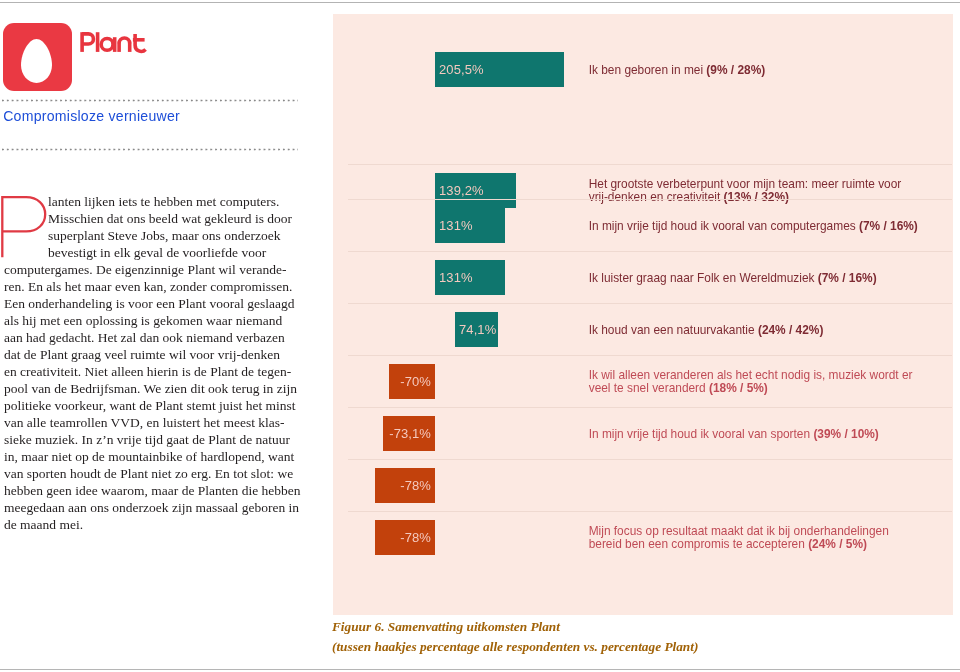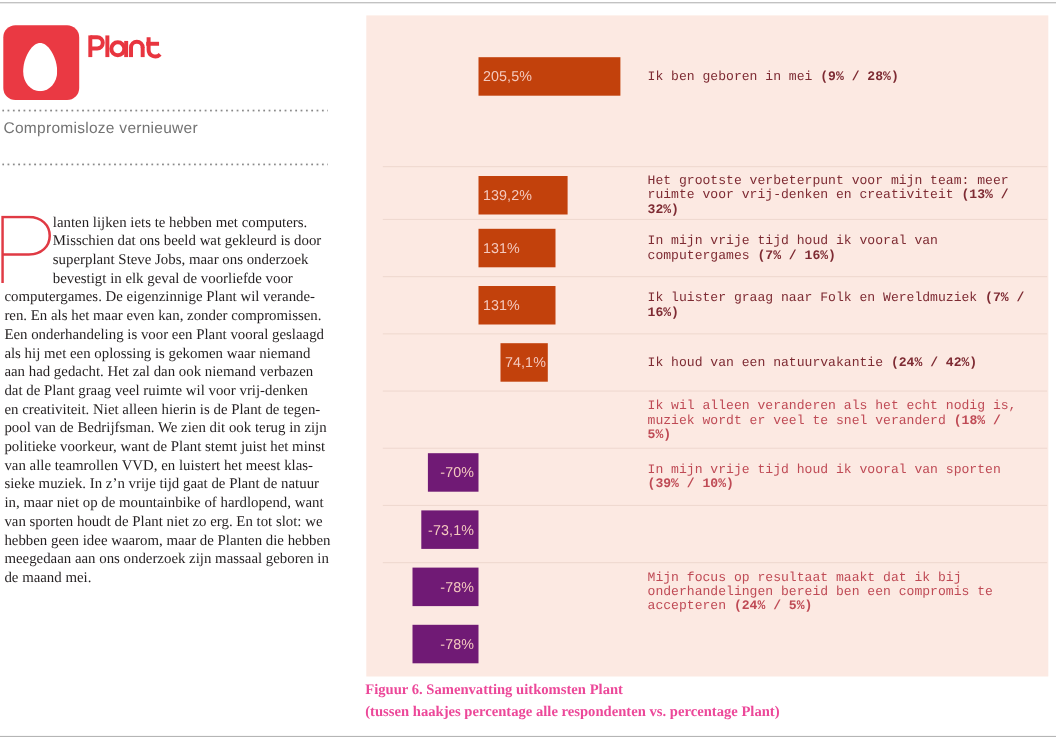--- a/index.html
+++ b/index.html
@@ -12,44 +12,44 @@
   .logo-mark{position:absolute;left:2.5px;top:22.5px;width:69px;height:68px;background:#ea3943;border-radius:11px;}
   .logo-egg{position:absolute;left:18.5px;top:16px;width:31px;height:44px;}
   .brand-name{position:absolute;left:80px;top:31px;width:66px;height:22px;}
   .brand-svg{position:absolute;left:0;top:0;width:66px;height:22px;overflow:visible;}
   .brand-text{position:absolute;left:0;top:0;width:66px;height:22px;font-size:29px;line-height:22px;
       color:#e8353f;font-weight:700;letter-spacing:-1.2px;opacity:0;}
 
   .dot-rule{position:absolute;left:2.2px;width:296px;height:3px;
       background-image:radial-gradient(circle at 0.85px 1.5px,#888888 0.55px,rgba(136,136,136,0.55) 0.95px,rgba(255,255,255,0) 1.25px);
       background-size:4.85px 3px;background-repeat:repeat-x;}
-  .tagline{position:absolute;left:3.2px;top:107px;font-size:14.1px;line-height:19px;color:#737373;letter-spacing:0.25px;}
+  .tagline{position:absolute;left:3.2px;top:107px;font-size:14.1px;line-height:19px;color:#1d4ed8;letter-spacing:0.25px;}
 
   
   .article{position:absolute;left:4px;top:192.5px;width:298px;font-family:"Liberation Serif",serif;
       font-size:13.5px;line-height:17.05px;color:#231f20;text-align:left;hyphens:manual;}
   .dropcap{float:left;width:46px;height:62px;margin:3px 1px -3px -3px;}
 
   
   .panel{position:absolute;left:333px;top:14px;width:620px;height:601px;background:#fce9e2;}
   .chart-row{position:absolute;left:0;width:620px;height:51.9px;}
   .row-sep{position:absolute;left:15px;top:0;width:604px;height:1px;background:#efd9d0;}
   .bar{position:absolute;top:8.6px;height:35px;}
-  .bar.pos{background:#c2410c;left:102px;}
-  .bar.neg{background:#701a75;margin-top:48px;}
+  .bar.pos{background:#0f766e;left:102px;}
+  .bar.neg{background:#c2410c;}
   .bar-value{position:absolute;left:4px;top:0;height:35px;line-height:35px;font-size:13px;color:#f4c9bf;white-space:nowrap;letter-spacing:0.1px;}
   .bar.neg .bar-value{left:auto;right:4px;}
   .row-label{position:absolute;left:255.7px;top:1px;width:348px;height:52px;display:flex;align-items:center;
-      font-size:11.9px;line-height:13.2px;color:#7e2b33;font-family:Liberation Mono, monospace;}
+      font-size:11.9px;line-height:13.2px;color:#7e2b33;}
   .row-label b{font-weight:700;}
   .chart-row.neg .row-label{color:#bf4a55;}
 
   
   .caption{position:absolute;left:332px;top:617px;width:620px;font-family:"Liberation Serif",serif;
-      font-weight:700;font-size:13.3px;line-height:19.8px;color:#ec4899;}
+      font-style:italic;font-weight:700;font-size:13.3px;line-height:19.8px;color:#a16207;}
 </style>
 </head>
 <body>
 
 <div class="page">
   <div class="rule-top"></div>
   <div class="rule-bottom"></div>
 
   <div class="logo-mark">
     <svg class="logo-egg" viewBox="0 0 31 44">
@@ -84,21 +84,21 @@
 
   <div class="panel" id="chart-panel">
       <div class="chart-row pos" style="top: 29.4px;">
         <div class="bar pos" style="width: 129px;">
           <span class="bar-value">205,5%</span>
         </div>
         <div class="row-label">
           <span><span>Ik ben geboren in mei </span><b class="hl">(9% / 28%)</b></span>
         </div>
       </div>
-      <div class="chart-row pos" style="top: 137px;">
+      <div class="chart-row pos" style="top: 150px;">
         <div class="row-sep"></div>
         <div class="bar pos" style="width: 81px;">
           <span class="bar-value">139,2%</span>
         </div>
         <div class="row-label">
           <span><span>Het grootste verbeterpunt voor mijn team: meer ruimte voor vrij‑denken en creativiteit </span><b class="hl">(13% / 32%)</b></span>
         </div>
       </div>
       <div class="chart-row pos" style="top: 185.4px;">
         <div class="row-sep"></div>

